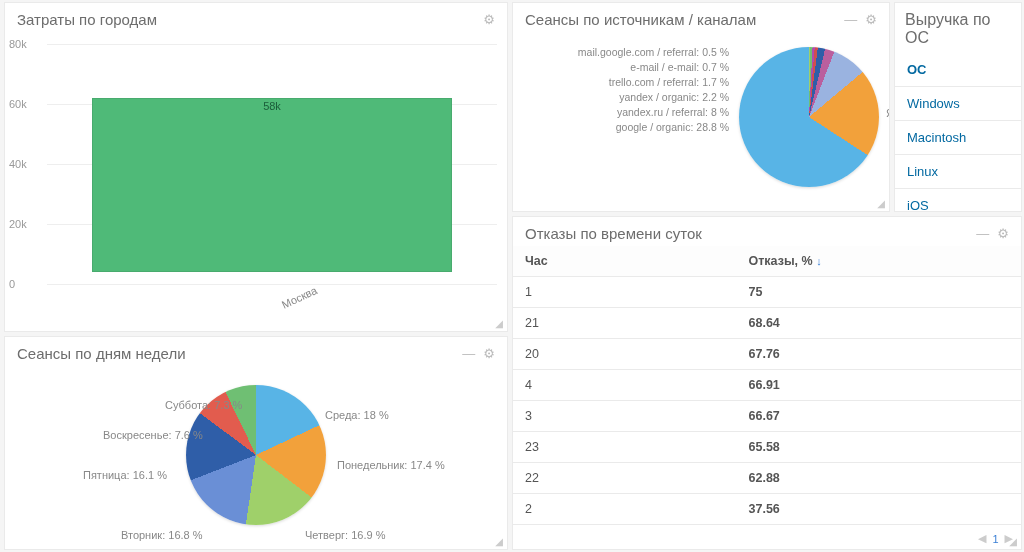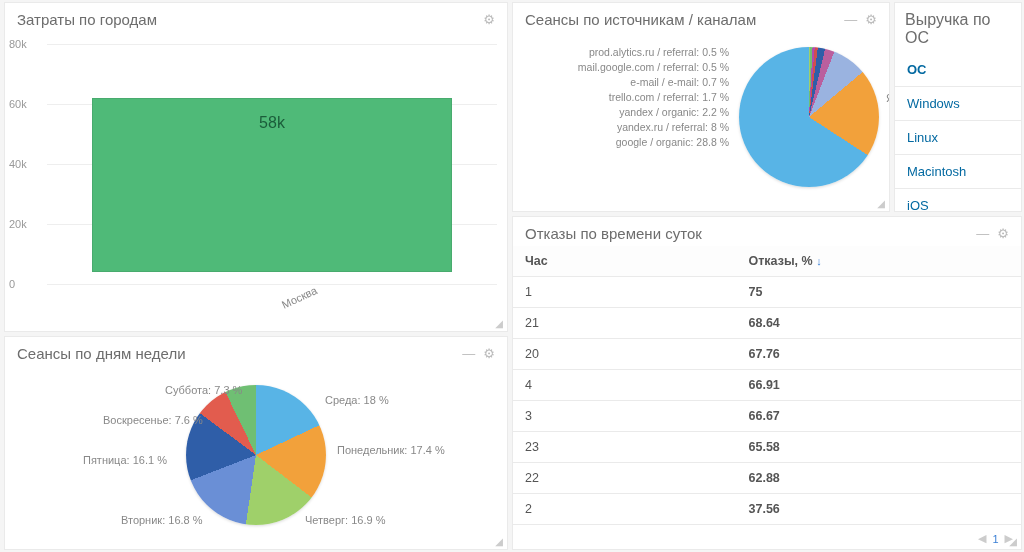--- a/index.html
+++ b/index.html
@@ -32,28 +32,28 @@
   padding: 8px 12px 4px 12px;
 }
 .panel-title { font-size: 15px; color: #6d6d6d; font-weight: 400; }
 .panel-icons { display: flex; gap: 8px; }
 .ico { color: #bbb; font-size: 13px; cursor: pointer; line-height: 1; }
 
 .bar-wrap { position: relative; height: 260px; padding: 0 10px 0 42px; }
 .axis-y { position: absolute; left: 4px; width: 32px; font-size: 11px; color: #999; }
 .grid-line { position: absolute; left: 42px; right: 10px; border-top: 1px solid #eee; }
 .bars-area { position: absolute; left: 42px; right: 10px; bottom: 20px; top: 0; }
-.bar { position: absolute; background: #4fba78; text-align: center; color: #1b5d3a; font-size: 16px; padding-top: 16px;
+.bar { position: absolute; background: #4fba78; text-align: center; color: #1b5d3a; font-size: 11px; padding-top: 2px;
        box-shadow: 0 0 0 1px rgba(0,0,0,.08) inset; }
 .x-label { position: absolute; bottom: -6px; font-size: 11px; color: #888; transform: translateX(-50%) rotate(-25deg); transform-origin: right top; }
 .resize-dot { position: absolute; right: 4px; bottom: 2px; font-size: 10px; color: #ccc; }
 
 .pie-box { display: flex; align-items: center; justify-content: center; height: 178px; position: relative; }
 .pie { border-radius: 50%; width: 140px; height: 140px; box-shadow: 0 1px 3px rgba(0,0,0,.15); }
-.pie-label { position: absolute; font-size: 11px; color: #888; white-space: nowrap; }
+.pie-label { position: absolute; font-size: 11px; color: #888; white-space: nowrap; margin-top: 15px; }
 
 .chan-wrap { display: flex; height: 170px; }
 .chan-labels { display: flex; flex-direction: column; gap: 3px; padding: 14px 0 0 8px; font-size: 10.5px; color: #888; text-align: right; flex: 1; }
 .chan-pie { width: 160px; display: flex; align-items: center; justify-content: center; }
 .chan-pie .pie { width: 140px; height: 140px; }
 
 .tbl { width: 100%; border-collapse: collapse; font-size: 12.5px; }
 .tbl th, .tbl td { text-align: left; padding: 8px 12px; border-bottom: 1px solid #eaeaea; }
 .tbl th { font-weight: 700; color: #555; background: #fdfdfd; }
 .tbl td { color: #555; }
@@ -116,21 +116,20 @@
   <div id="p-chan" class="panel">
     <div class="panel-head">
       <span class="panel-title">Сеансы по источникам / каналам</span>
       <div class="panel-icons">
         <span class="ico">—</span>
         <span class="ico">⚙</span>
       </div>
     </div>
     <div class="chan-wrap">
       <div class="chan-labels">
-        <span><span>prod.alytics.ru / referral</span>: <span>0.5</span> %</span>
         <span><span>mail.google.com / referral</span>: <span>0.5</span> %</span>
         <span><span>e-mail / e-mail</span>: <span>0.7</span> %</span>
         <span><span>trello.com / referral</span>: <span>1.7</span> %</span>
         <span><span>yandex / organic</span>: <span>2.2</span> %</span>
         <span><span>yandex.ru / referral</span>: <span>8</span> %</span>
         <span><span>google / organic</span>: <span>28.8</span> %</span>
       </div>
       <div class="chan-pie" style="position:relative">
         <div class="pie" style="background: conic-gradient(
             #9fd06a 0deg 1.1deg,
@@ -147,22 +146,22 @@
     </div>
     <span class="resize-dot">◢</span>
   </div>
 
   <div id="p-os" class="panel">
     <div class="panel-head" style="padding:8px 10px 6px 10px">
       <span class="panel-title" style="font-size:16px">Выручка по ОС</span>
     </div>
     <div class="os-row head">ОС</div>
     <div class="os-row">Windows</div>
+    <div class="os-row">Macintosh</div>
     <div class="os-row">Linux</div>
-    <div class="os-row">Macintosh</div>
     <div class="os-row">iOS</div>
   </div>
 
   <div id="p-dow" class="panel">
     <div class="panel-head">
       <span class="panel-title">Сеансы по дням недели</span>
       <div class="panel-icons">
         <span class="ico">—</span>
         <span class="ico">⚙</span>
       </div>

